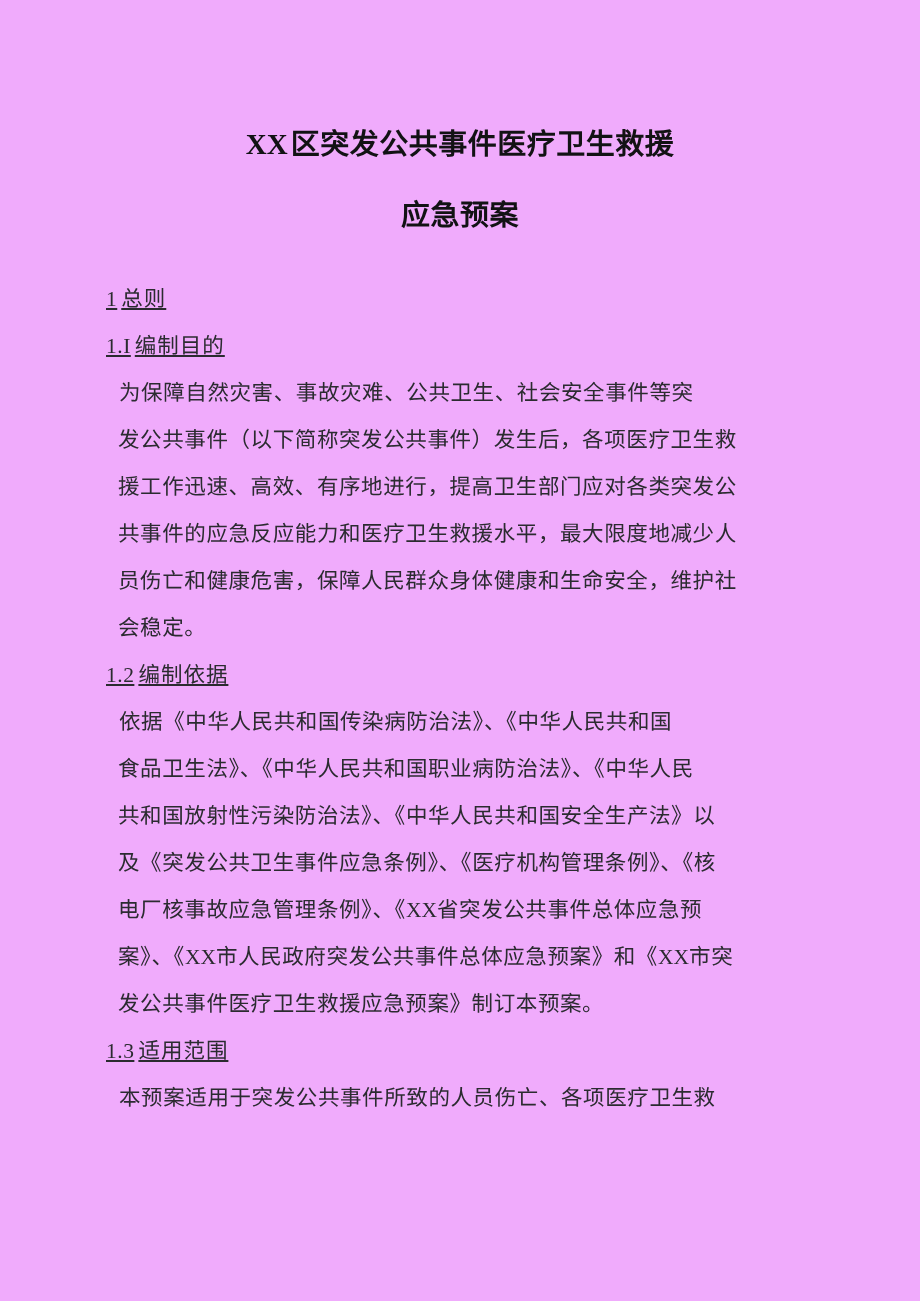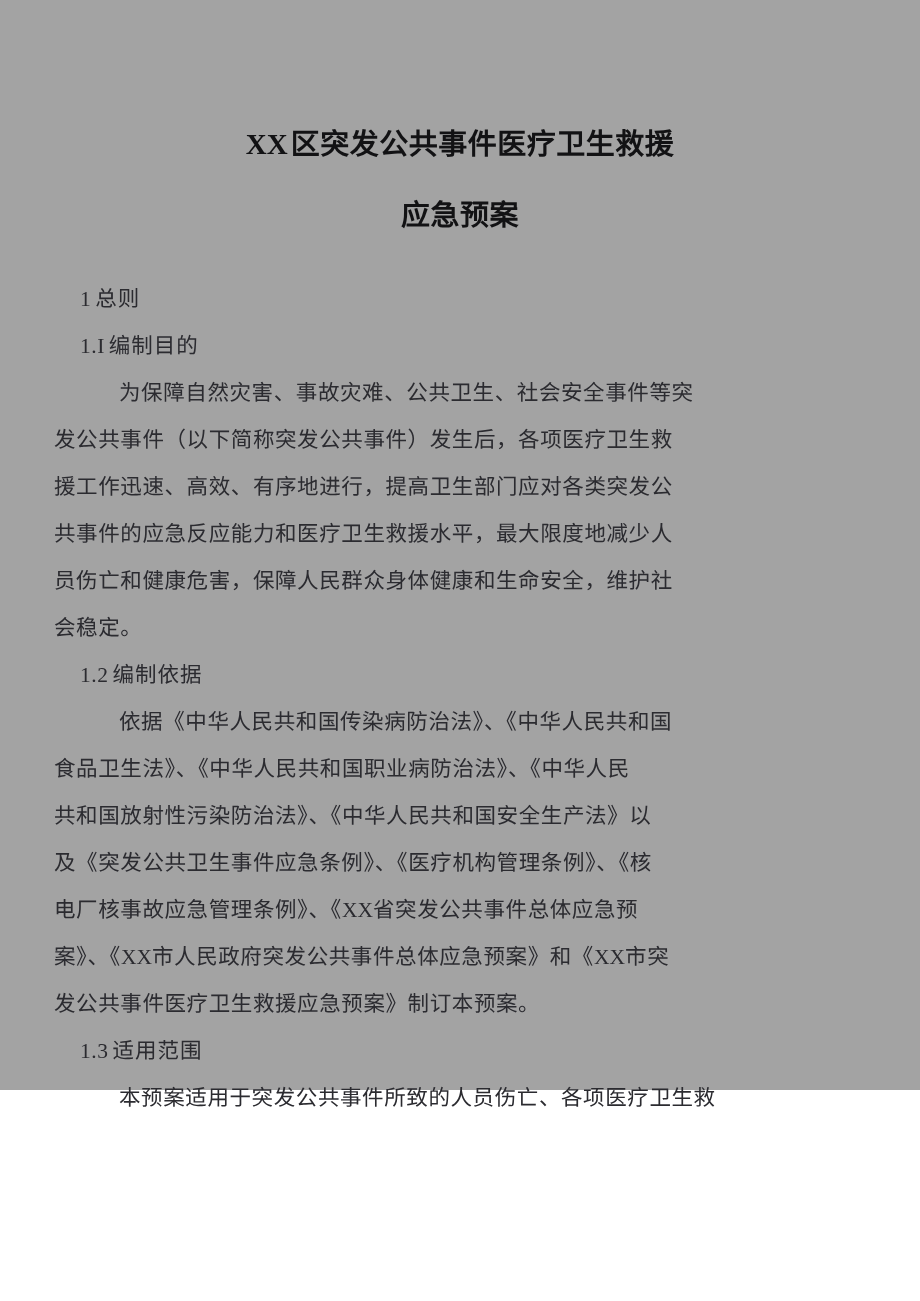--- a/index.html
+++ b/index.html
@@ -12,22 +12,22 @@
     width: 920px;
     height: 1301px;
     overflow: hidden;
     font-family: "Liberation Serif", "DejaVu Serif", serif;
     -webkit-font-smoothing: antialiased;
   }
 
   .page {
     position: relative;
     width: 920px;
-    height: 1090px;
-    background: #a3a3a3;
+    height: 1301px;
+    background: #f0abfc;
     box-sizing: border-box;
   }
 
   
   .doc-title {
     margin: 0;
     padding: 0;
     text-align: center;
     font-family: "DejaVu Sans", "Liberation Sans", sans-serif;
     font-weight: 700;
@@ -52,30 +52,31 @@
   
   .body-area {
     padding-top: 58px;
   }
 
   .text-line {
     font-size: 21.5px;
     line-height: 1;
     color: #2b2b30;
     white-space: pre;
-    padding-left: 54px;
+    padding-left: 118px;
     height: 47px;
     letter-spacing: 0.6px;
     font-family: "DejaVu Serif", "Liberation Serif", serif;
     font-weight: 400;
   }
 
   .text-line.heading {
-    padding-left: 80px;
+    padding-left: 106px;
     letter-spacing: 1.0px;
+    text-decoration: underline;
   }
 
   .text-line.indent {
     padding-left: 119px;
   }
 
   .num {
     font-family: "Liberation Serif", "DejaVu Serif", serif;
     letter-spacing: 0.5px;
     padding-right: 4px;

